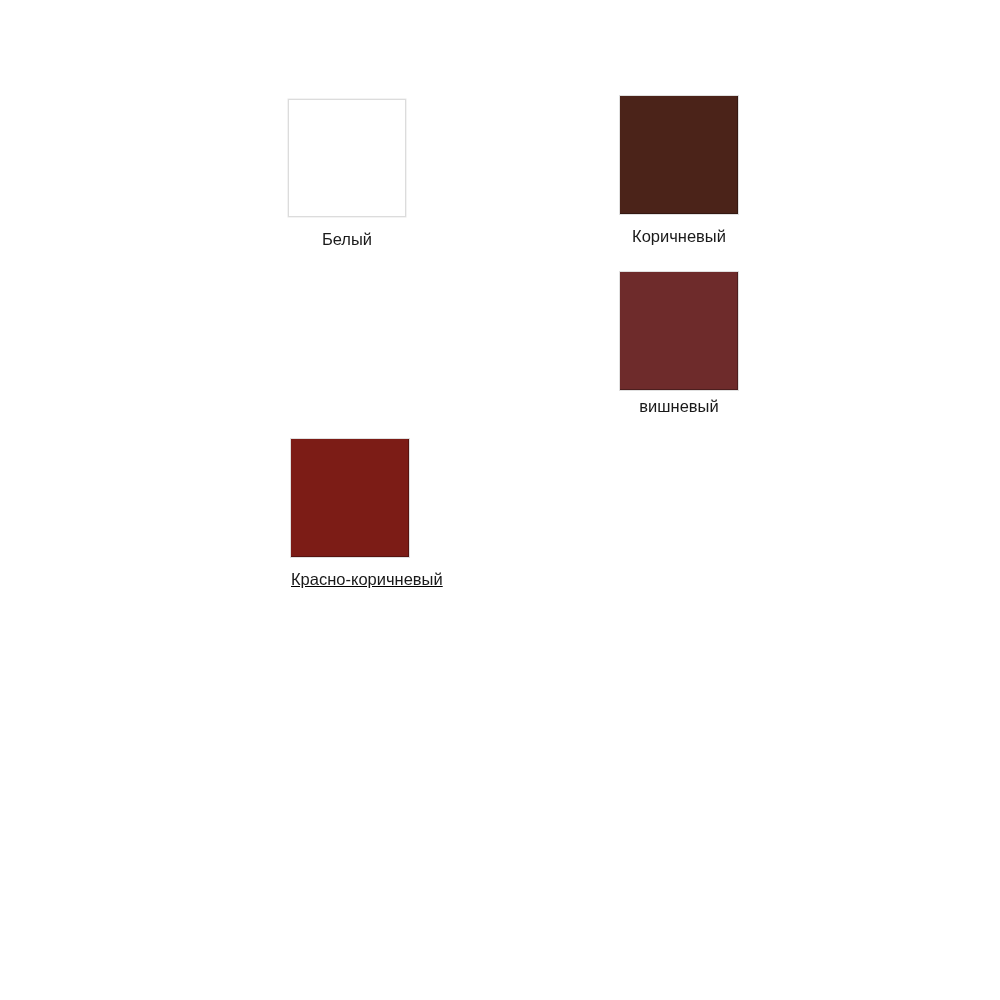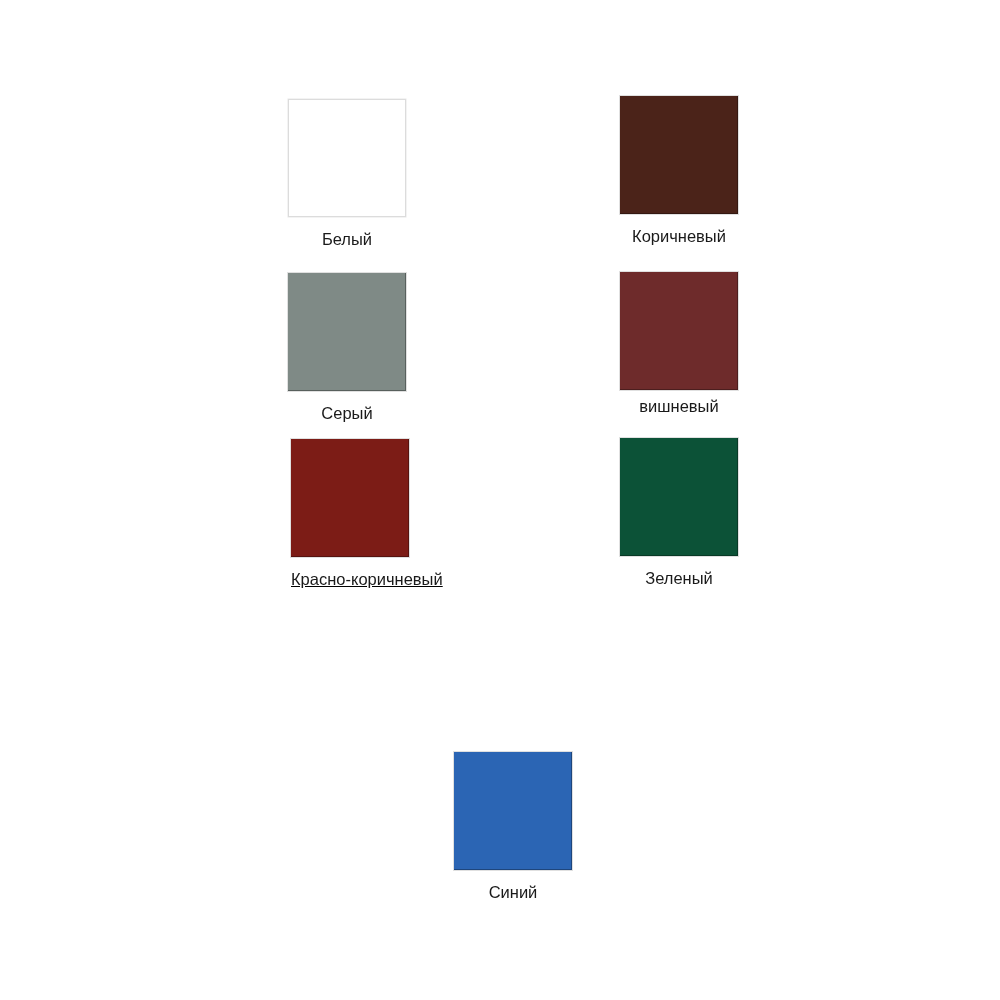--- a/index.html
+++ b/index.html
@@ -98,33 +98,21 @@
 
 <div id="palette-board">
     <div class="swatch-cell" style="left: 288px; top: 99px;">
       <div class="swatch-chip outlined" title="Белый" style="background: rgb(255, 255, 255);"></div>
       <div class="swatch-label">Белый</div>
     </div>
     <div class="swatch-cell" style="left: 620px; top: 96px;">
       <div class="swatch-chip edged" title="Коричневый" style="background: rgb(75, 35, 25);"></div>
       <div class="swatch-label">Коричневый</div>
     </div>
-    <div class="swatch-cell" style="left: 288px; top: 273px;">
-      <div class="swatch-chip edged" title="Серый" style="background: rgb(127, 138, 134);"></div>
-      <div class="swatch-label">Серый</div>
-    </div>
     <div class="swatch-cell" style="left: 620px; top: 272px;">
       <div class="swatch-chip edged" title="вишневый" style="background: rgb(110, 43, 43);"></div>
       <div class="swatch-label clipped">вишневый</div>
     </div>
     <div class="swatch-cell" style="left: 291px; top: 439px; text-decoration: underline;">
       <div class="swatch-chip edged" title="Красно-коричневый" style="background: rgb(124, 28, 22);"></div>
       <div class="swatch-label">Красно-коричневый</div>
     </div>
-    <div class="swatch-cell" style="left: 620px; top: 438px;">
-      <div class="swatch-chip edged" title="Зеленый" style="background: rgb(12, 82, 55);"></div>
-      <div class="swatch-label">Зеленый</div>
-    </div>
-    <div class="swatch-cell" style="left: 454px; top: 752px;">
-      <div class="swatch-chip edged" title="Синий" style="background: rgb(43, 101, 180);"></div>
-      <div class="swatch-label">Синий</div>
-    </div>
   </div>
 
 </body></html>

